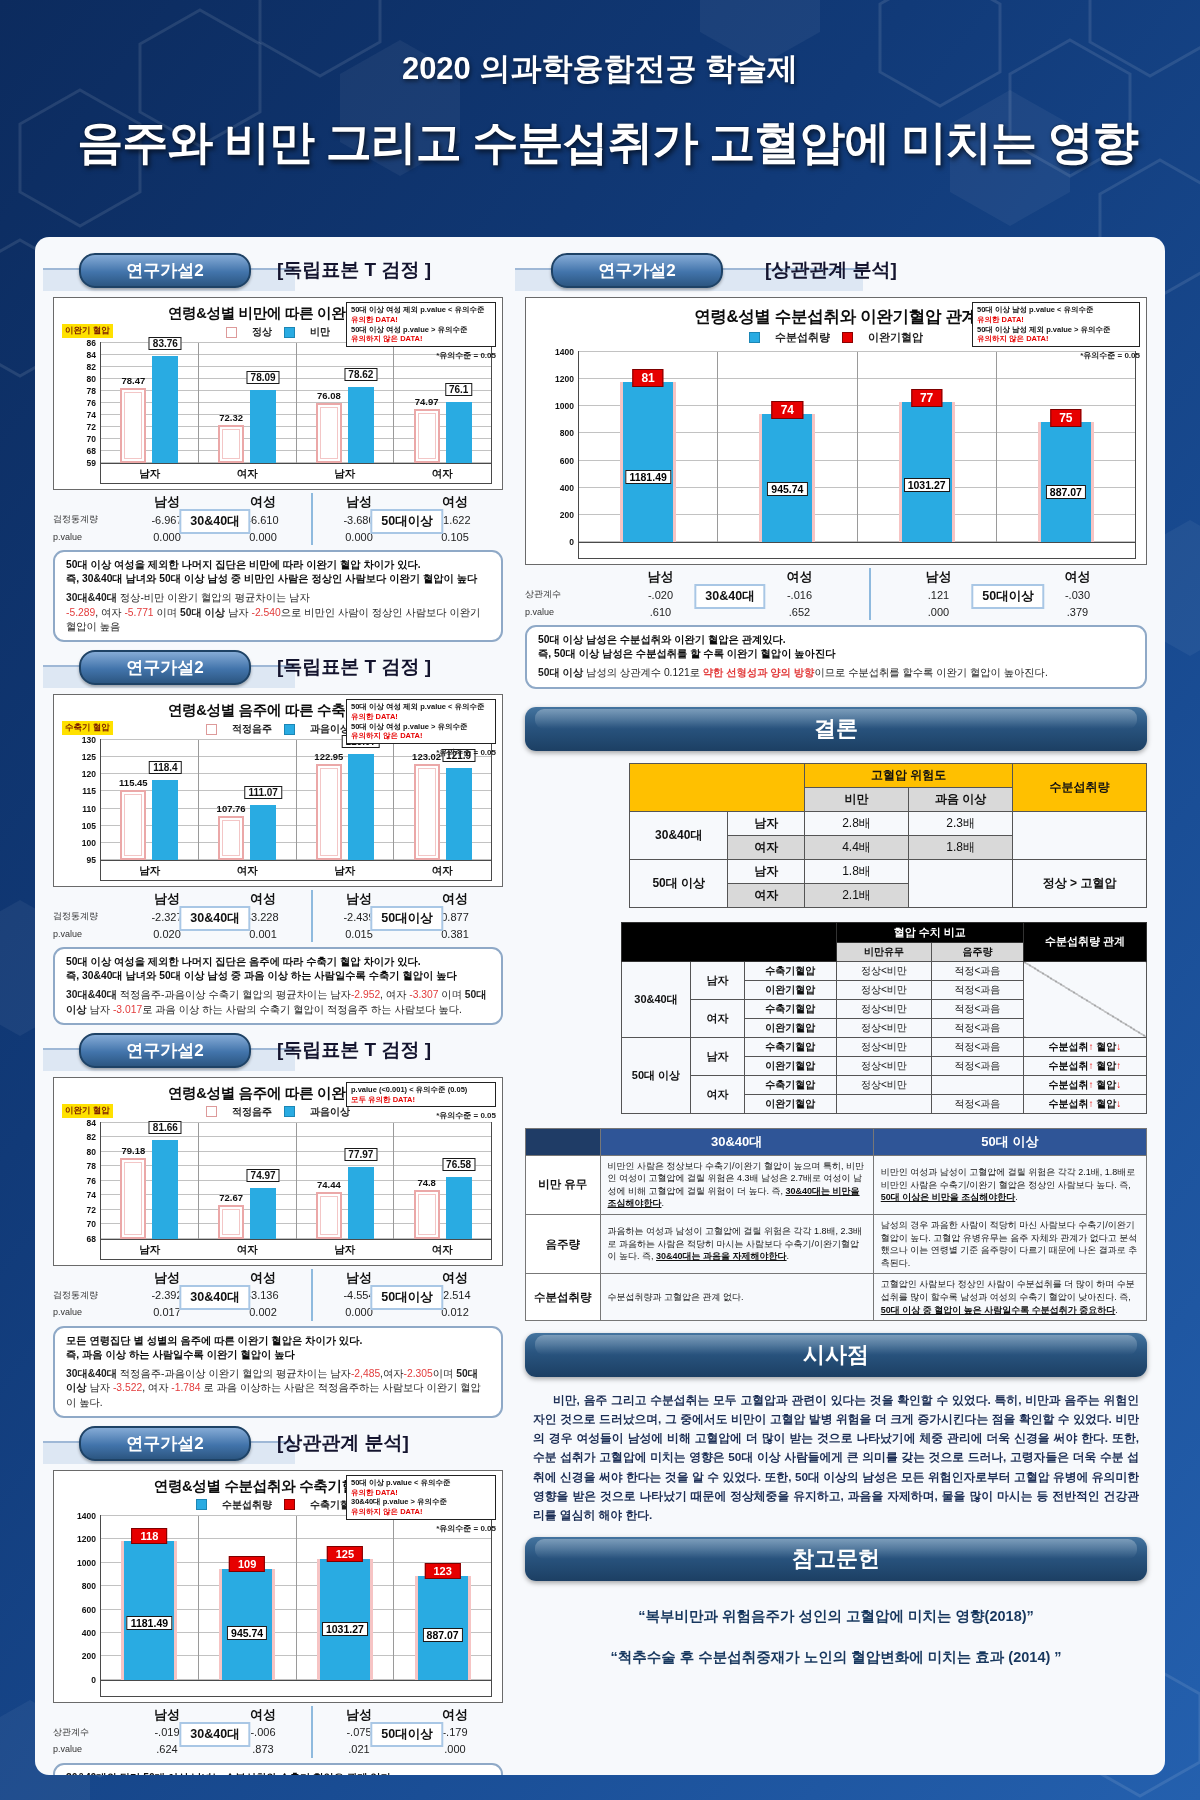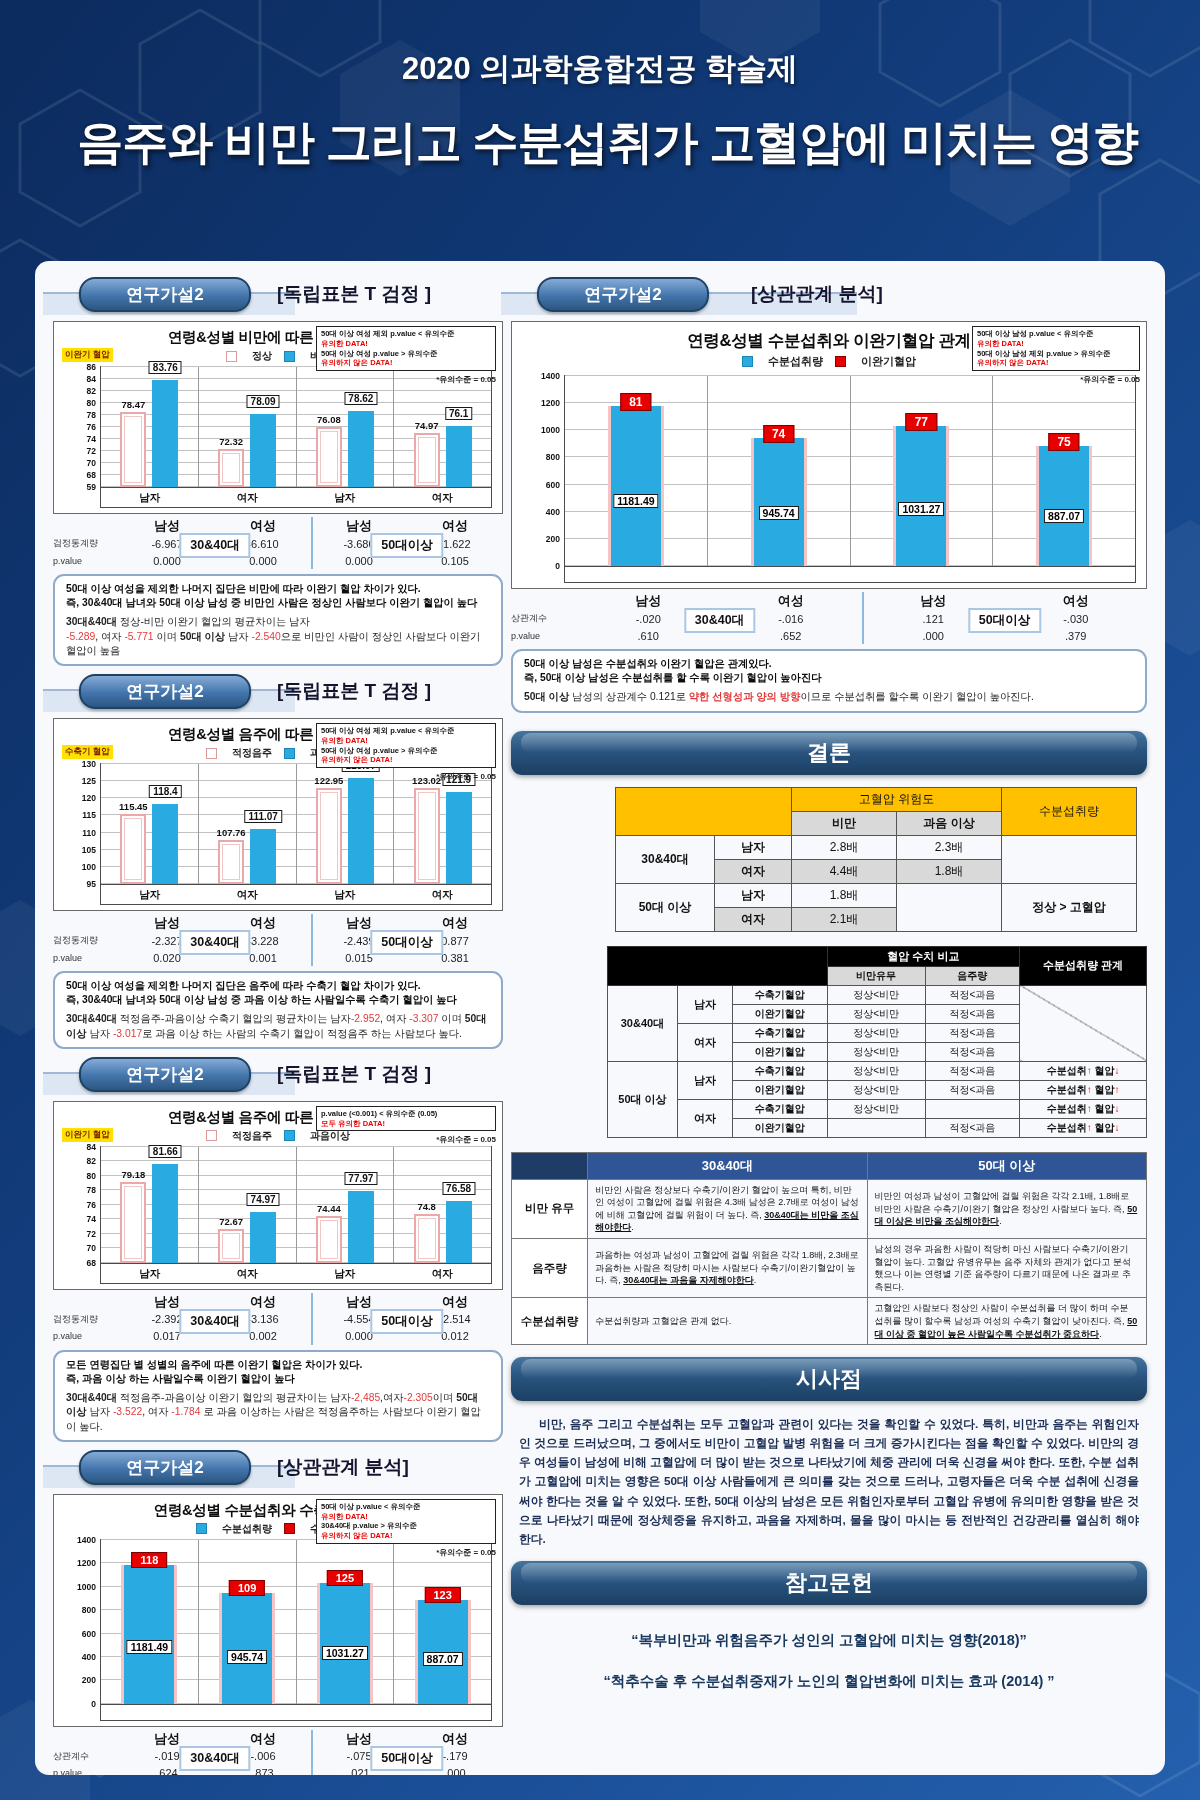--- a/index.html
+++ b/index.html
@@ -8,21 +8,21 @@
     font-family:"Liberation Sans","DejaVu Sans",sans-serif;}
   .hexbg{position:absolute;inset:0;pointer-events:none;}
   
   .hdr{position:relative;z-index:2;text-align:center;color:#fff;}
   .event{margin-top:48px;font-size:31px;font-weight:bold;text-shadow:1px 2px 4px rgba(0,0,0,.55);}
   .title{margin-top:22px;font-size:46px;font-weight:bold;letter-spacing:-1px;
     text-shadow:2px 3px 5px rgba(0,0,0,.6),0 0 2px rgba(0,0,0,.6);padding-left:15px;}
   .team{margin-top:24px;font-size:16px;color:#e8eefb;text-shadow:1px 1px 2px rgba(0,0,0,.5);}
   
   .panel{position:absolute;left:35px;right:35px;top:237px;bottom:25px;z-index:2;
-    background:#f7f9fc;border-radius:14px;padding:14px 18px;display:flex;gap:8px;overflow:hidden;margin-top:24px;}
+    background:#f7f9fc;border-radius:14px;padding:14px 18px;display:flex;gap:22px;overflow:hidden;}
   .col{display:flex;flex-direction:column;min-width:0;}
   .col.left{width:450px;flex:none;}
   .col.right{flex:1;}
   section{margin-bottom:6px;}
   
   .sec-head{position:relative;height:40px;margin:2px 0 4px;}
   .sec-head .strip{position:absolute;left:-10px;width:56%;top:15px;height:21px;background:#dde7f3;border-top:2px solid #9fb8d6;}
   .pill{position:absolute;left:26px;top:0;width:168px;height:31px;border-radius:16px;
     background:linear-gradient(180deg,#85abd6 0%,#4274ab 55%,#2c5681 100%);
     border:2px solid #1e4265;color:#fff;font-weight:bold;font-size:17px;
@@ -34,21 +34,21 @@
   .chart-title{text-align:center;font-weight:bold;font-size:14.5px;color:#0c0c0c;letter-spacing:-.3px;}
   .big .chart-title{font-size:16.5px;margin-top:2px;}
   .legend{display:flex;justify-content:center;gap:12px;align-items:center;font-size:10px;font-weight:bold;margin:2px 0 3px;color:#222;}
   .big .legend{font-size:11px;}
   .lgt{margin-left:-8px;}
   .lgbox{width:9px;height:9px;display:inline-block;margin-right:11px;}
   .lgbox.open{background:#fff;border:1.5px solid #dd9a9a;}
   .lgbox.fill{background:#29abe2;border:1px solid #1b86b5;}
   .lgbox.red{background:#e60000;border:1px solid #8d0000;}
   .ylab{position:absolute;left:8px;top:26px;background:#ffe100;color:#7c1f00;font-size:8.5px;font-weight:bold;padding:1px 3px;z-index:4;}
-  .notewrap{position:absolute;right:6px;top:4px;width:180px;z-index:6;}
+  .notewrap{position:absolute;right:6px;top:4px;width:150px;z-index:6;}
   .big .notewrap{width:168px;}
   .note{border:1.5px solid #222;background:#fff;padding:2px 4px;font-size:7.5px;line-height:1.3;font-weight:bold;color:#111;}
   .note .nred{color:#e60000;}
   .alpha{text-align:right;font-size:8px;font-weight:bold;color:#222;margin-top:3px;}
   .plotwrap{position:relative;margin-left:36px;margin-top:3px;border:1px solid #4a4a4a;background:#fff;}
   .big .plotwrap{margin-left:42px;margin-top:6px;}
   .plot{position:relative;}
   .gl{position:absolute;left:0;right:0;height:1px;background:#c2c2c2;}
   .gt{position:absolute;left:-33px;width:28px;text-align:right;font-size:8.5px;font-weight:bold;color:#111;}
   .groups{position:absolute;inset:0;display:flex;}
@@ -91,21 +91,21 @@
   .b{font-weight:bold;}
   
   .banner{position:relative;margin:12px 0 10px;background:linear-gradient(180deg,#44749f 0%,#29547f 45%,#1c3f63 100%);
     border-radius:11px;color:#fff;font-weight:bold;font-size:22px;text-align:center;padding:7px 0;box-shadow:0 2px 5px rgba(0,0,0,.35);}
   .banner::after{content:"";position:absolute;left:10px;right:10px;top:2px;height:46%;
     background:linear-gradient(180deg,rgba(255,255,255,.30),rgba(255,255,255,0));border-radius:9px;pointer-events:none;}
   
   table{border-collapse:collapse;}
   .t1{margin:2px 0 0 104px;}
   .t1 td{border:1px solid #555;font-size:12px;text-align:center;padding:3px 8px;color:#111;}
-  .t1 .yl{background:#ffc000;font-weight:normal;}
+  .t1 .yl{background:#ffc000;font-weight:bold;}
   .t1 .gr{background:#d9d9d9;font-weight:bold;}
   .t1 .age{font-weight:bold;}
   .t1 td.gen{font-weight:bold;}
   .t1 .alt{background:#d9d9d9;}
   .t1 .wnote{font-weight:bold;}
   .t2{margin:14px 0 0 96px;}
   .t2 td{border:1px solid #555;font-size:10px;text-align:center;padding:2px 5px;color:#111;}
   .t2 .bk{background:#000;color:#fff;font-weight:bold;font-size:11px;border-color:#333;}
   .t2 .gr{background:#d9d9d9;font-weight:bold;}
   .t2 .ms{font-weight:bold;}

